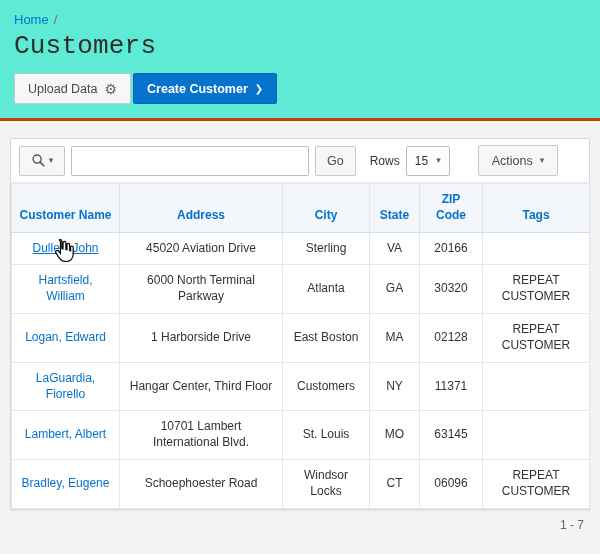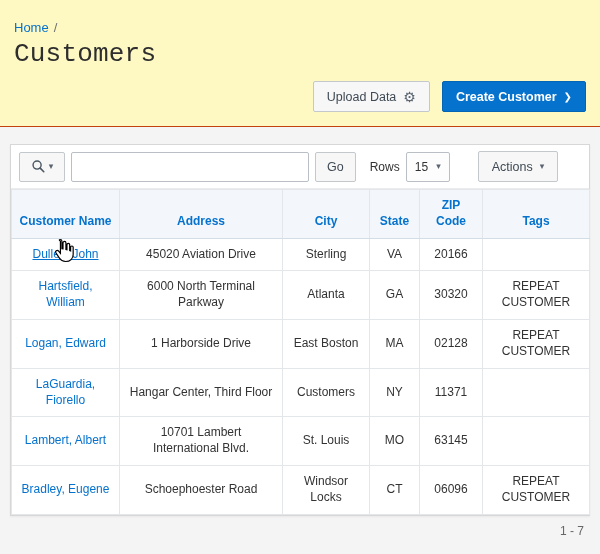--- a/index.html
+++ b/index.html
@@ -4,26 +4,26 @@
 <style>
   * { box-sizing: border-box; margin: 0; padding: 0; }
   html, body {
     width: 600px; height: 554px;
     font-family: "Liberation Sans", sans-serif;
     background: #f4f4f4;
     overflow: hidden;
     position: relative;
   }
   
-  .top-section { background: #fef9c3; padding: 20px 14px 14px 14px; border-bottom: 1px solid #c2410c; }
+  .top-section { background: #5eead4; padding: 12px 14px 14px 14px; border-bottom: 3px solid #c2410c; }
   .breadcrumb { font-size: 13px; margin-bottom: 4px; }
   .breadcrumb a { color: #0572ce; text-decoration: none; }
   .breadcrumb .sep { color: #707070; margin-left: 5px; }
   h1.page-title { font-size: 26px; font-weight: 400; color: #2e2e2e; margin: 2px 0 12px 0; letter-spacing: .2px; font-family: Liberation Mono, monospace; }
-  .button-row { display: flex; justify-content: flex-end; gap: 12px; }
+  .button-row { display: flex; justify-content: flex-start; gap: 2px; }
   .btn {
     display: inline-flex; align-items: center; gap: 7px;
     height: 31px; padding: 0 13px;
     font-size: 12.5px; color: #3f4a54;
     background: #f7f7f7; border: 1px solid #c3c8cd; border-radius: 2px;
     cursor: pointer;
   }
   .btn .gear { font-size: 14px; color: #5a6570; line-height: 1; }
   .btn-primary {
     background: #0572ce; border-color: #0465b5; color: #ffffff; font-weight: bold;

